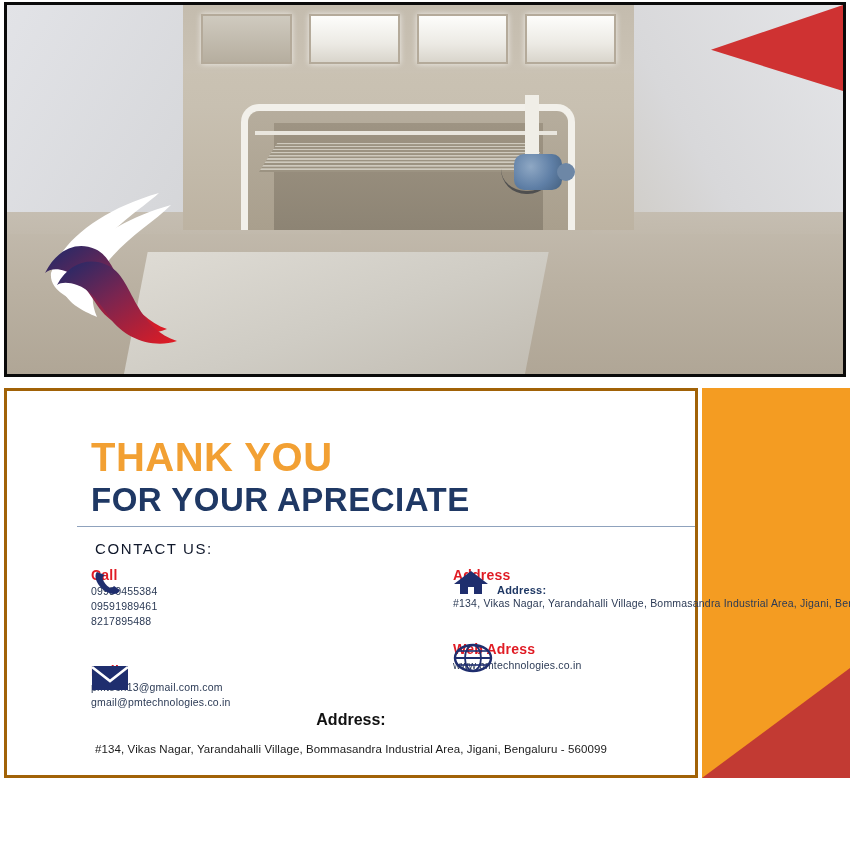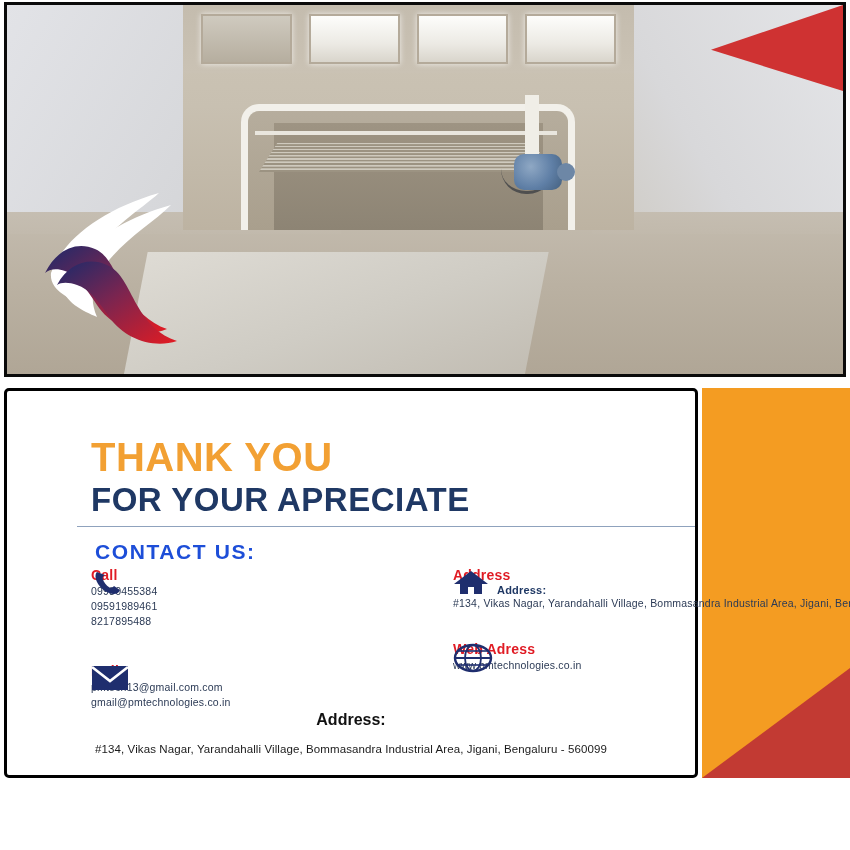--- a/index.html
+++ b/index.html
@@ -60,33 +60,33 @@
 
   
   .orange-block{position:absolute;left:702px;top:388px;width:148px;height:390px;
     overflow:hidden;}
   .orange-fill{position:absolute;inset:0;background:#F49C22;}
   .orange-red{position:absolute;left:0;bottom:0;width:100%;height:110px;
     background:#C23A33;clip-path:polygon(0 100%,100% 0,100% 100%);}
 
   
   .card{position:absolute;left:4px;top:388px;width:694px;height:390px;
-    background:#ffffff;border:3px solid #000000;box-sizing:border-box;
-    border-radius:5px;}
+    background:#ffffff;border:3px solid #a16207;box-sizing:border-box;
+    border-radius:0;}
 
   .heading-wrap{position:absolute;left:84px;top:46px;}
   .thankyou{font-size:40px;font-weight:bold;letter-spacing:.5px;color:#F2A033;
     line-height:1.0;margin:0;white-space:nowrap;}
   .appreciate{font-size:33px;font-weight:bold;letter-spacing:.5px;color:#1F3864;
     line-height:1.15;margin:4px 0 0 0;white-space:nowrap;text-align:center;}
 
   .divider{position:absolute;left:70px;top:135px;width:618px;height:1px;background:#8fa2bd;}
 
-  .contact-us{position:absolute;left:88px;top:149px;font-size:21px;font-weight:bold;
-    color:#1d4ed8;letter-spacing:1.6px;margin:0;}
+  .contact-us{position:absolute;left:88px;top:149px;font-size:15px;font-weight:normal;
+    color:#0f172a;letter-spacing:1.6px;margin:0;}
 
   .col-left{position:absolute;left:84px;top:176px;width:300px;}
   .col-right{position:absolute;left:446px;top:176px;width:260px;}
 
   .block{position:relative;margin-bottom:20px;}
   .block .icon{position:absolute;left:0;top:2px;width:34px;height:28px;}
   .block .icon svg{width:100%;height:100%;display:block;}
   .block .ttl{margin:0 0 1px 0;font-size:14px;font-weight:bold;color:#E01B24;letter-spacing:.2px;}
   .block .lines{margin:0;padding:0;list-style:none;}
   .block .lines li{font-size:10.5px;color:#2b3a55;line-height:1.42;letter-spacing:.2px;white-space:nowrap;}

